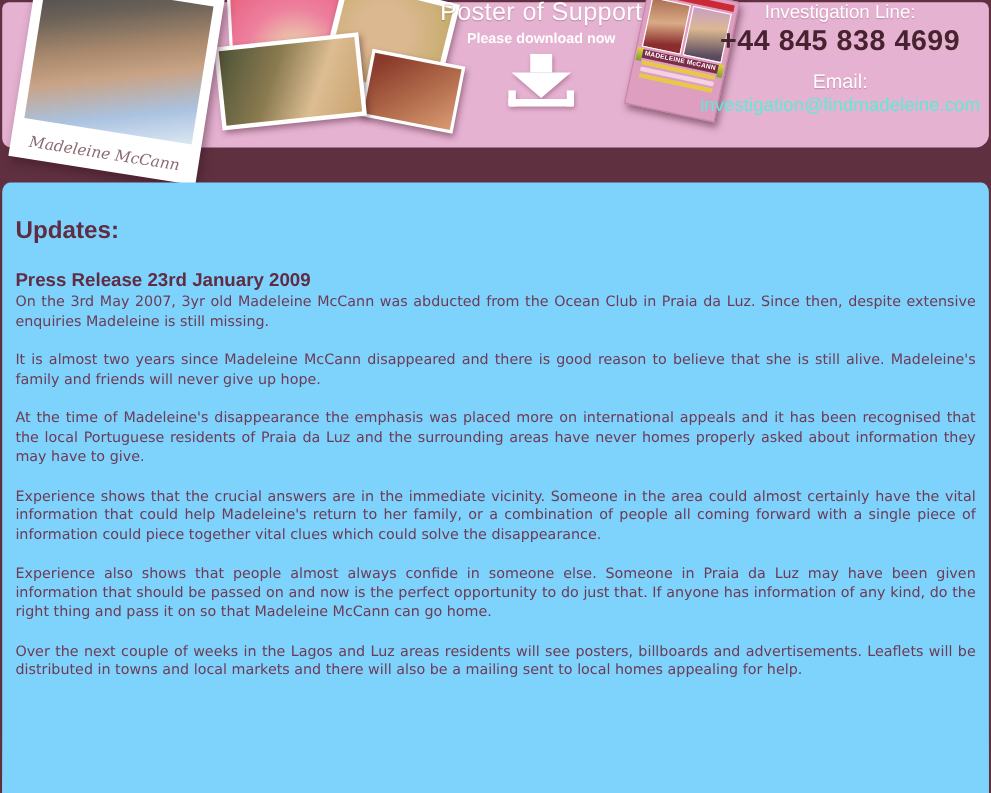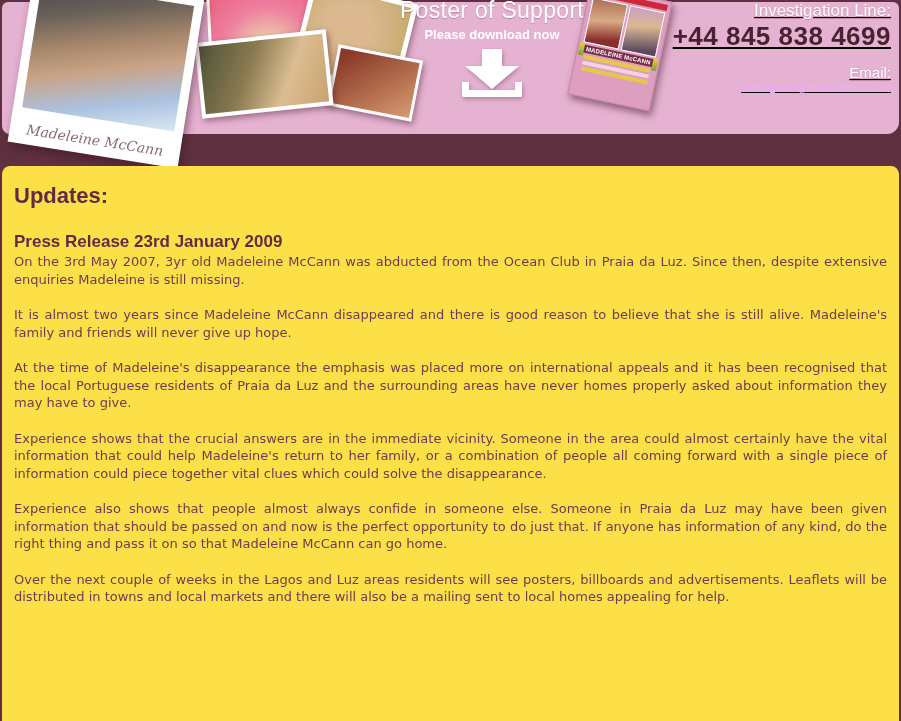--- a/index.html
+++ b/index.html
@@ -75,31 +75,31 @@
     margin-top:2px; background:#7b2c47; color:#fff; font-size:6px; font-weight:bold;
     text-align:center; padding:1px 0; letter-spacing:.2px; white-space:nowrap;
   }
   .pt-line { height:4px; margin:2px 4px 0; border-radius:1px; }
   .pt-line.gold { background:#e8c84a; }
   .pt-line.lite { background:#f2d3e4; }
   .pt-ribbon { position:absolute; width:5px; height:12px; background:linear-gradient(#e8d23a,#7aa032); }
   .pt-ribbon.l { left:1px; top:58px; } .pt-ribbon.r { right:1px; top:58px; }
 
   
-  .contact { position:absolute; right:10px; top:1px; text-align:right;text-decoration:underline; }
+  .contact { position:absolute; right:10px; top:1px; text-align:center; }
   .contact-label { font-size:17px; color:#fff; text-shadow:0 1px 1px rgba(95,49,64,.3); }
   .contact-phone { font-size:26px; font-weight:bold; color:#47222f; letter-spacing:.5px; margin-top:0; }
-  .contact-email-label { font-size:15px; color:#fff; margin-top:12px; text-shadow:0 1px 1px rgba(95,49,64,.3); }
-  .contact-email { font-size:10px; color:#f0abfc; margin-top:1px; text-decoration:none; display:block; }
+  .contact-email-label { font-size:18px; color:#fff; margin-top:12px; text-shadow:0 1px 1px rgba(95,49,64,.3); }
+  .contact-email { font-size:17px; color:#5eead4; margin-top:1px; text-decoration:none; display:block; }
 
   
   .content {
     position:absolute; left:0; top:166px; width:901px; height:555px;
-    background:#fde047; border-left:2px solid #5f3140; border-right:2px solid #5f3140;
-    border-radius:9px 9px 0 0; padding:17px 12px 0 12px;
+    background:#7dd3fc; border-left:2px solid #5f3140; border-right:2px solid #5f3140;
+    border-radius:9px 9px 0 0; padding:30px 12px 0 12px;
   }
   .updates-title { font-size:22px; font-weight:bold; color:#5f2c44; }
   .press-title { font-size:17px; font-weight:bold; color:#5f2c44; margin-top:23px; }
   .content p {
     font-family:"DejaVu Sans",sans-serif; font-size:13px; line-height:17.5px;
     color:#6e3a54; text-align:justify; margin-top:18px;
   }
   .content p:first-of-type { margin-top:1px; }
 </style>
 </head>

